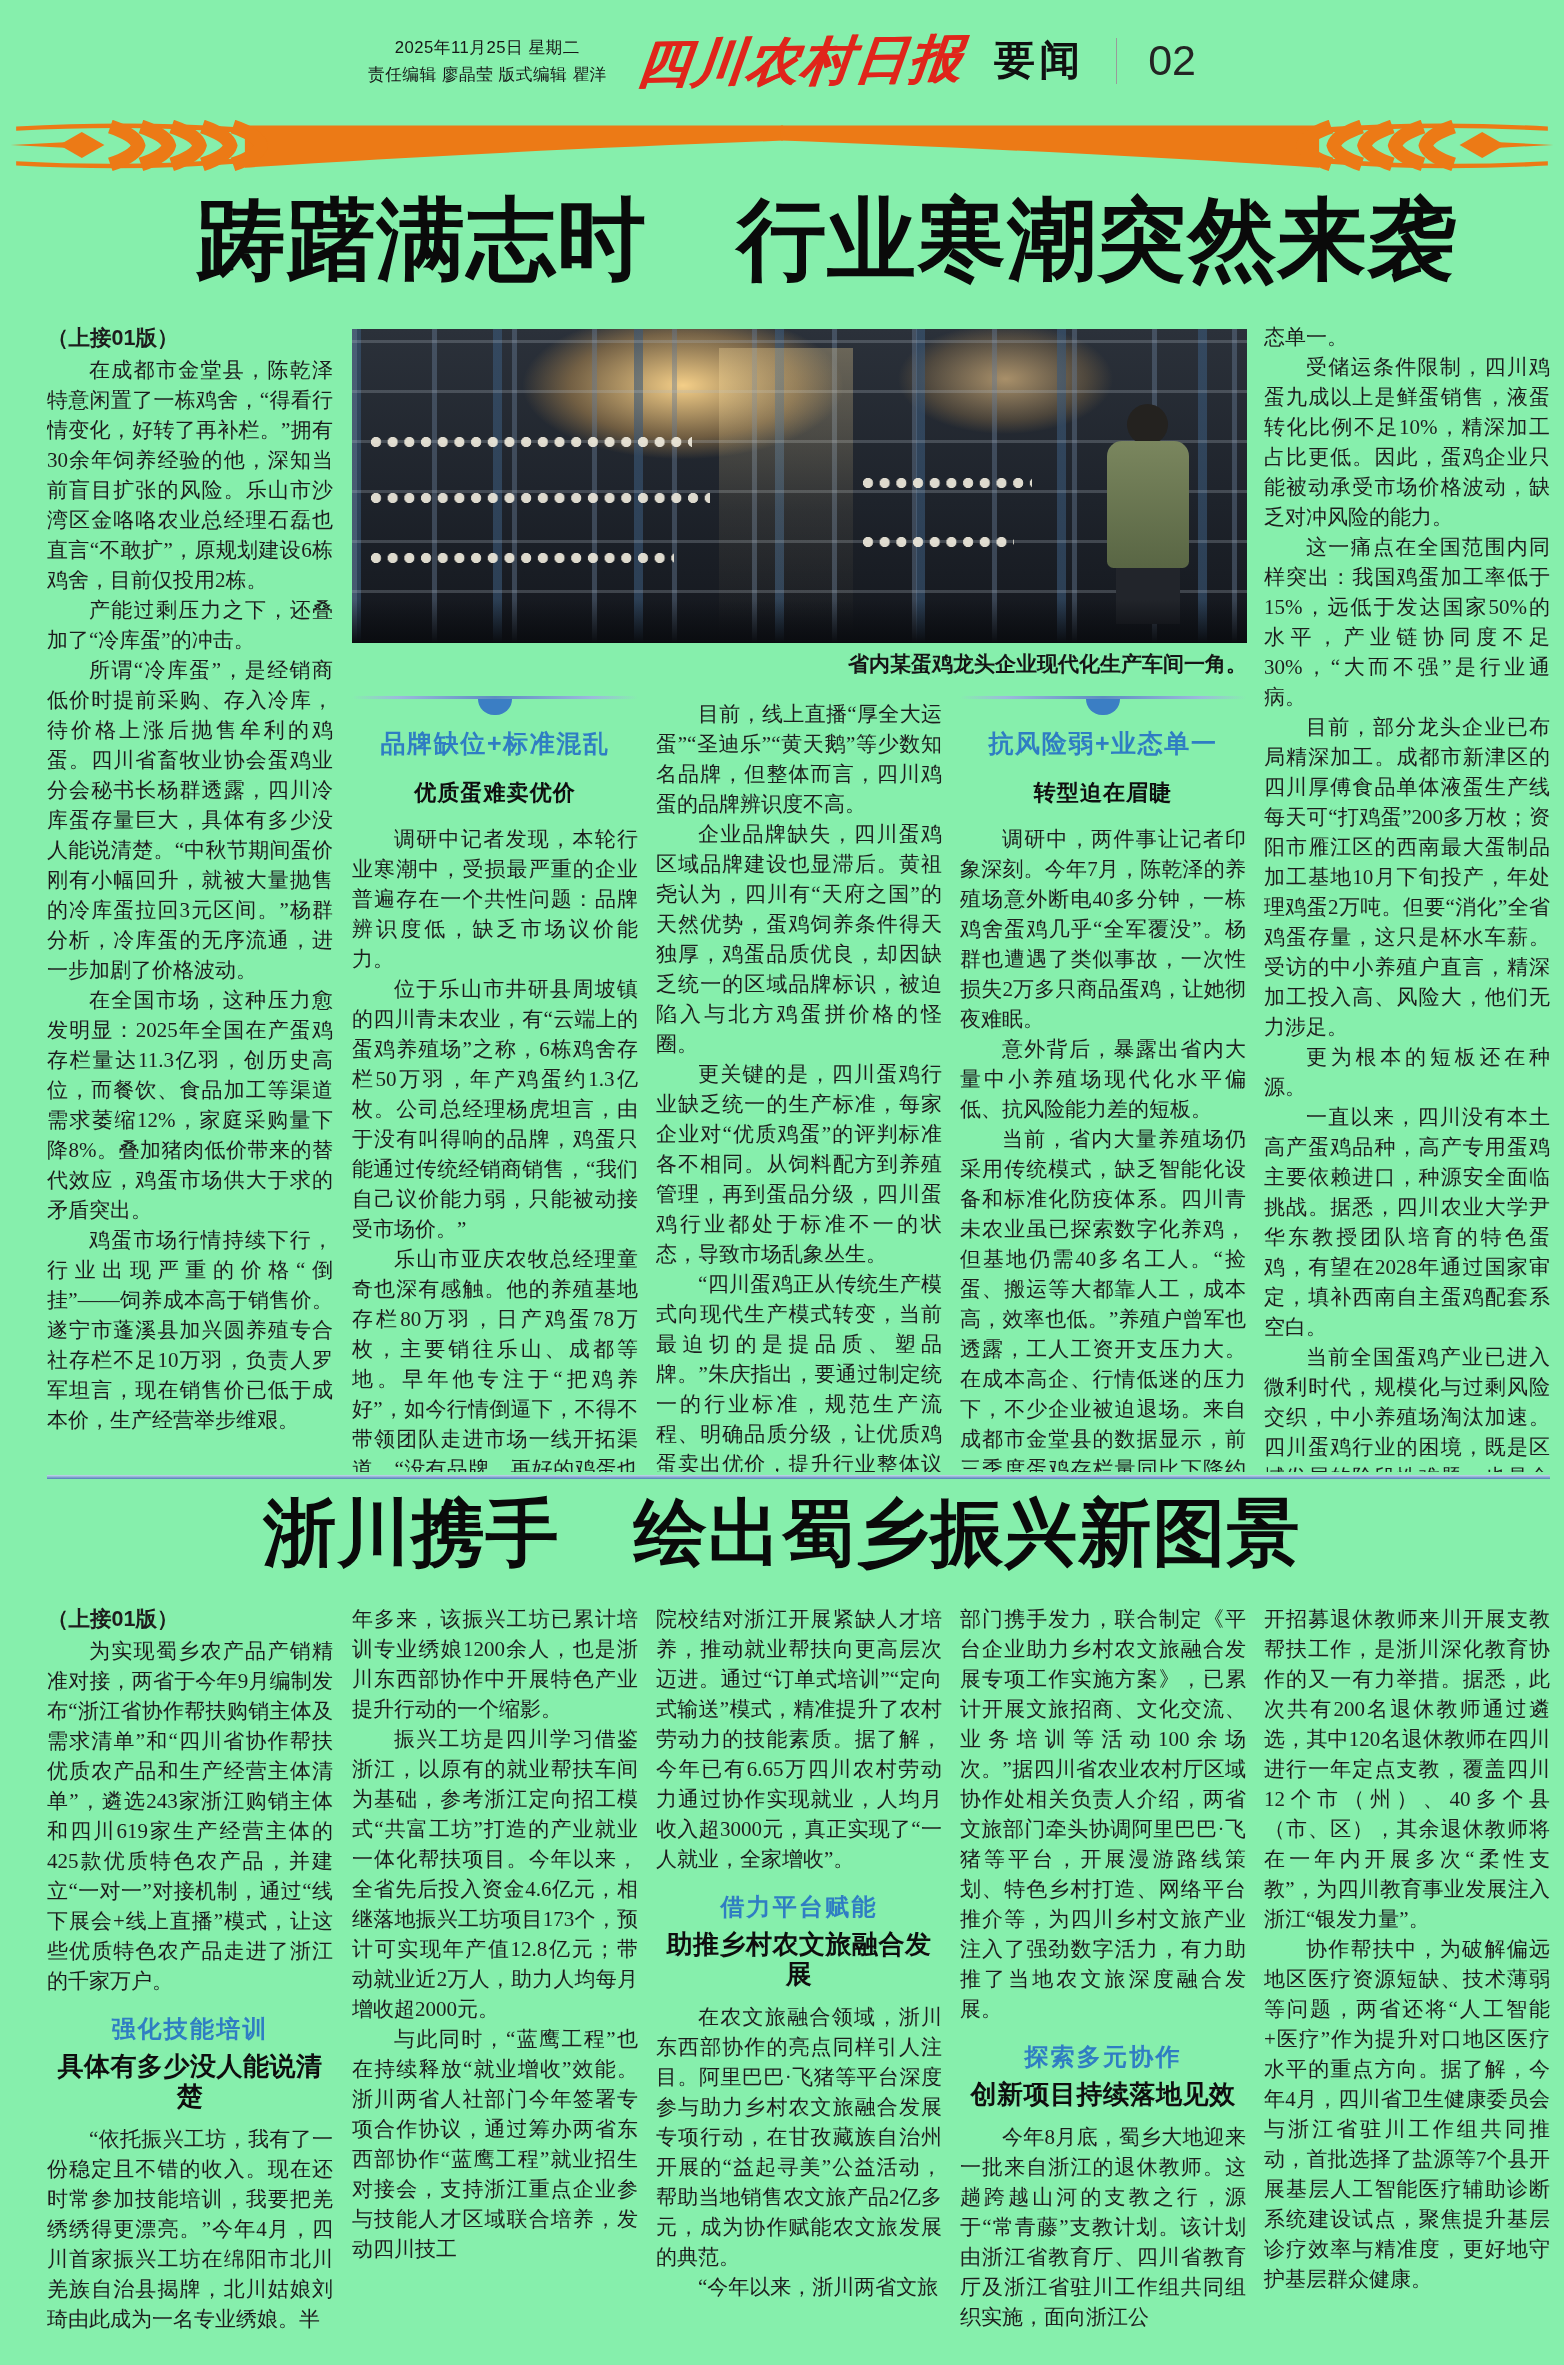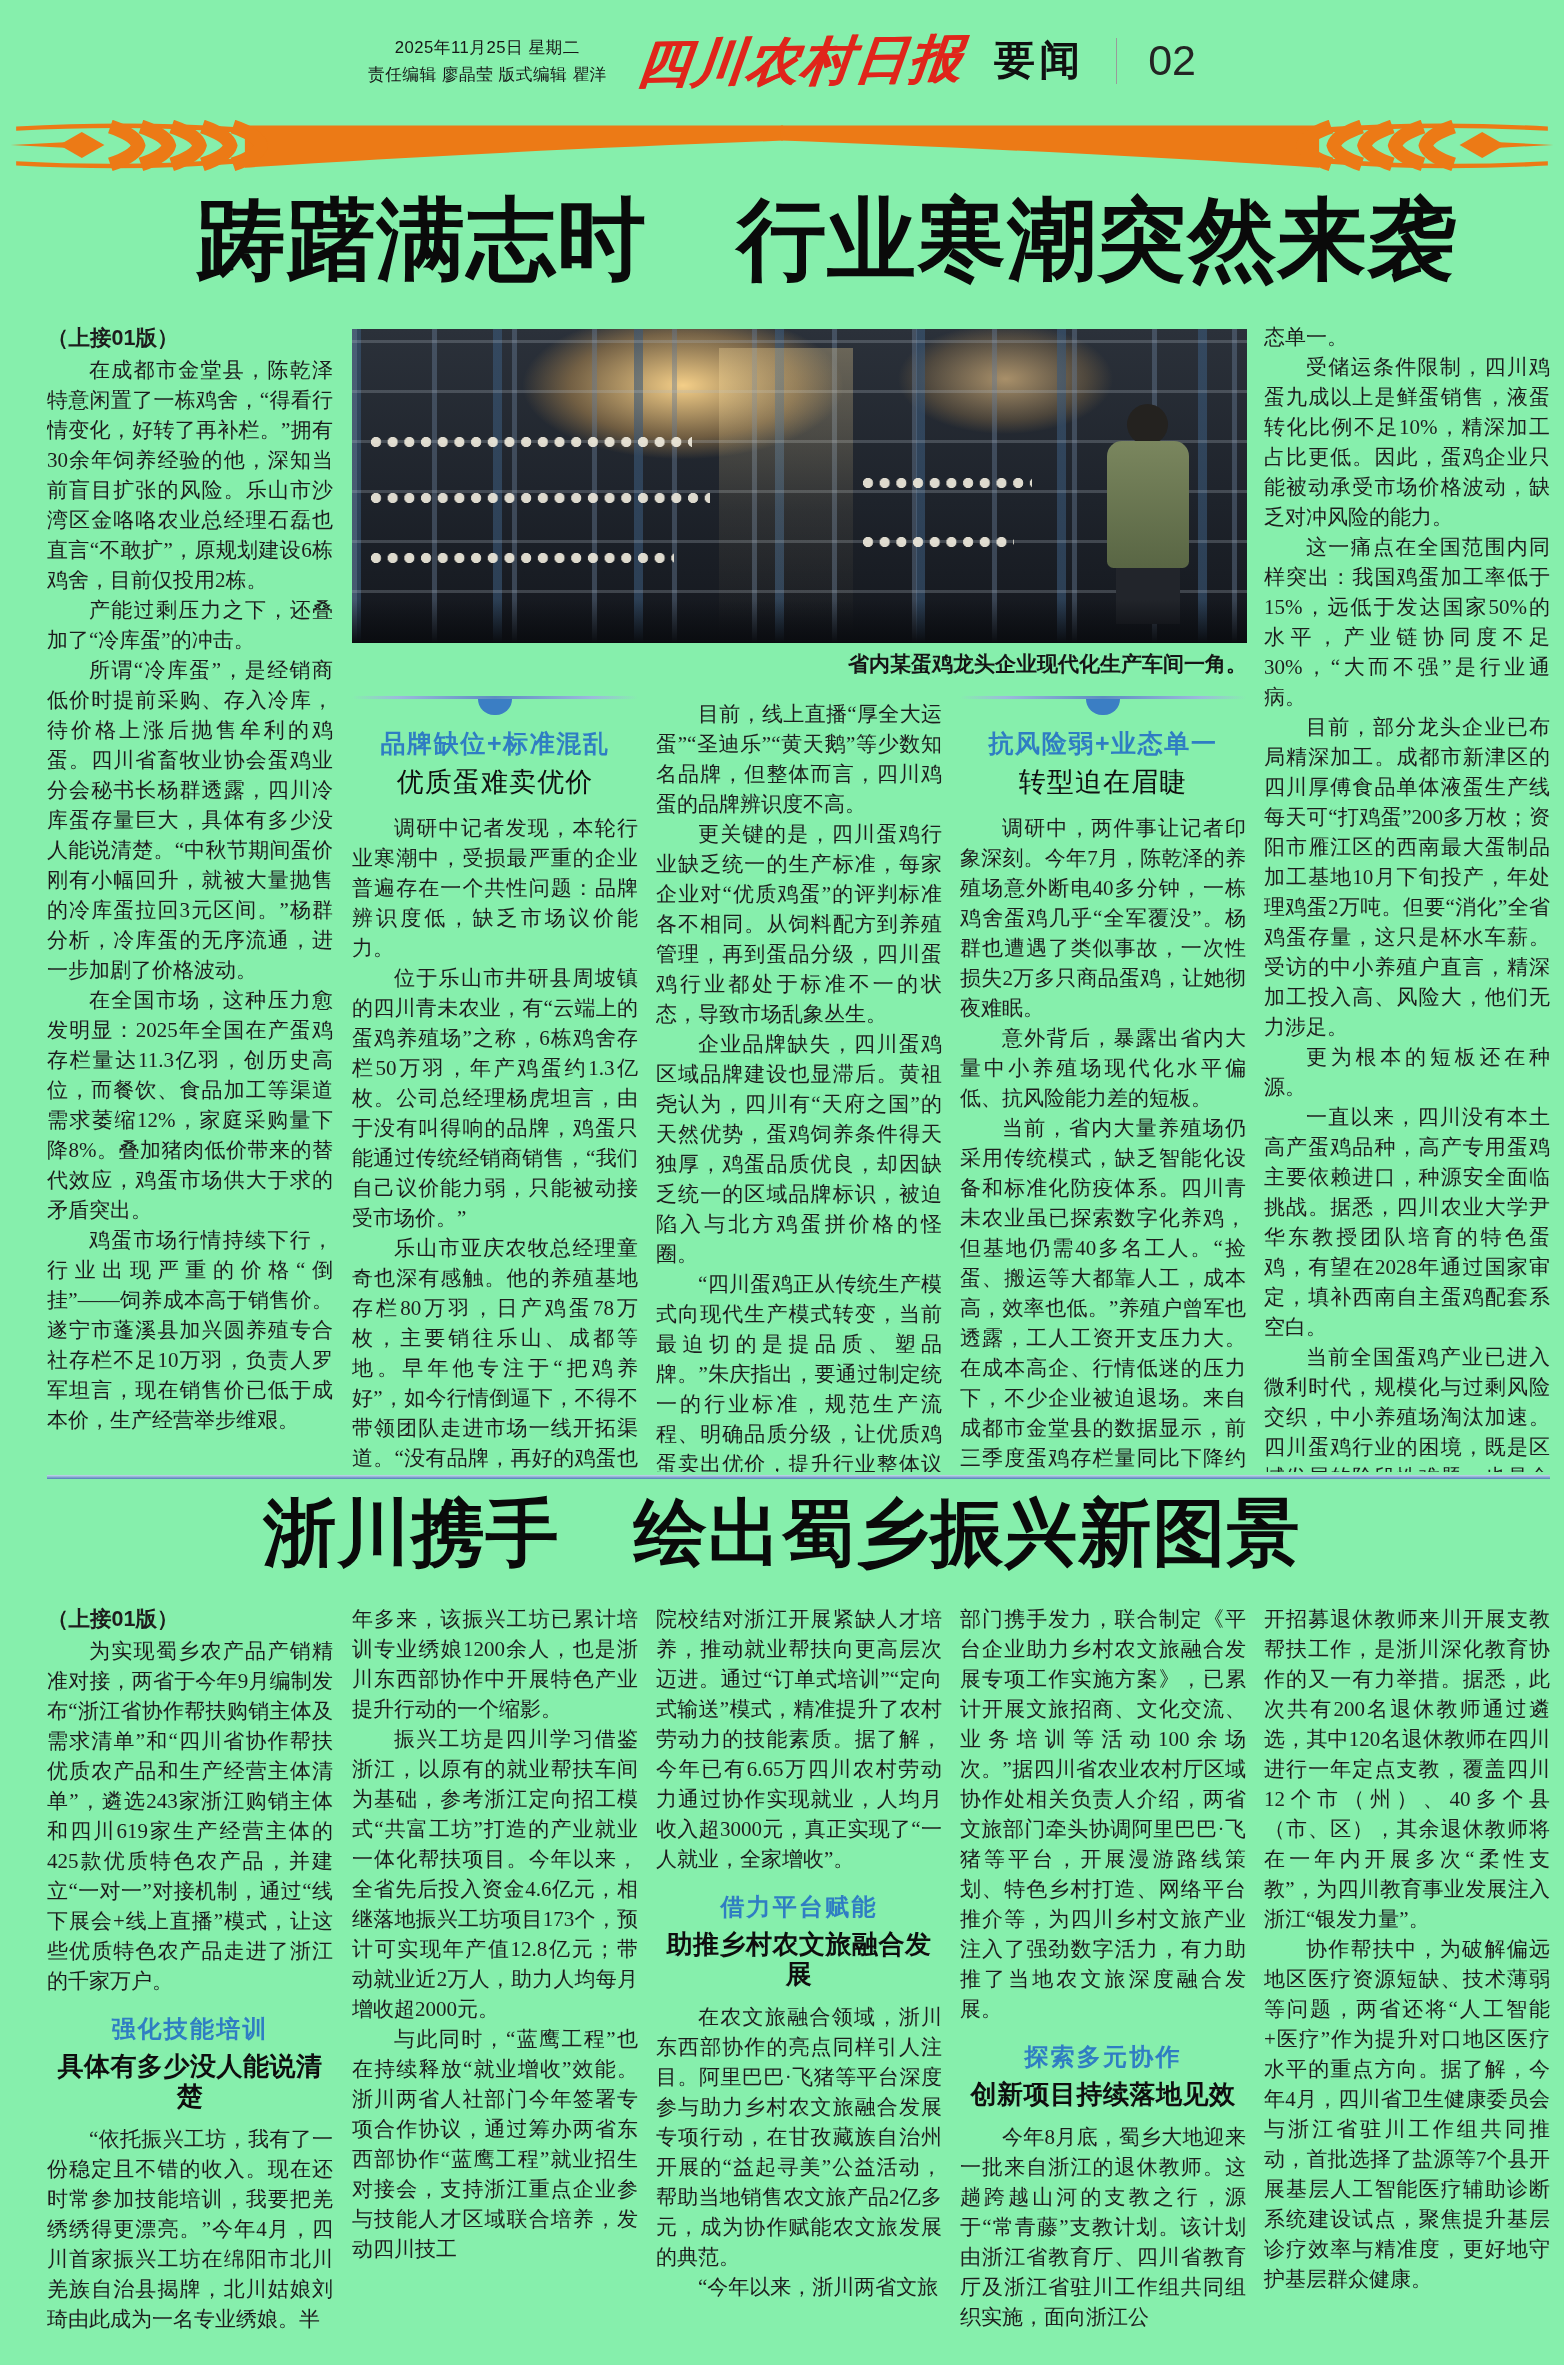--- a/index.html
+++ b/index.html
@@ -46,21 +46,21 @@
   #a2c2{left:352px;top:1604px;height:749px;}
   #a2c3{left:656px;top:1604px;height:749px;}
   #a2c4{left:960px;top:1604px;height:749px;}
   #a2c5{left:1264px;top:1604px;height:749px;}
 
   
   .kicker{text-align:center;font-family:"Liberation Sans","DejaVu Sans",sans-serif;margin-bottom:16px;}
   .kicker-line{height:2.7px;background:linear-gradient(90deg,rgba(130,165,210,0) 0%,#9db9dd 16%,#5d8cc2 50%,#9db9dd 84%,rgba(130,165,210,0) 100%);border-radius:1.6px;}
   .kicker-drop{width:34px;height:16px;border-radius:0 0 18.3px 18.3px;background:#3b7ec4;margin:0 auto;}
   .kicker-blue{margin-top:13px;font-size:25px;font-weight:800;color:#2f7dc3;letter-spacing:1.6px;}
-  .kicker-black{margin-top:9px;font-size:27px;font-weight:400;color:#0e0e0e;letter-spacing:1.1px;}
+  .kicker-black{margin-top:20px;font-size:22px;font-weight:700;color:#0e0e0e;letter-spacing:1.1px;}
 
   .kick2{text-align:center;font-family:"Liberation Sans","DejaVu Sans",sans-serif;margin:18.3px 0 13px;}
   .kick2-blue{font-size:24px;font-weight:800;color:#2f7dc3;letter-spacing:2.2px;}
   .kick2-black{font-size:26px;font-weight:800;color:#0e0e0e;margin-top:6.5px;letter-spacing:0.5px;}
 
   
   .photo{position:absolute;left:352px;top:329px;width:895px;height:314px;overflow:hidden;
          background:linear-gradient(180deg,#2b313a 0%,#1e232b 55%,#14171d 100%);}
   .ph-layer{position:absolute;inset:0;}
   .ph-glow1{position:absolute;left:14%;top:-12%;width:46%;height:60%;
@@ -178,22 +178,22 @@
       <div class="kicker-blue">品牌缺位+标准混乱</div>
       <div class="kicker-black">优质蛋难卖优价</div>
     </div>
     <p>调研中记者发现，本轮行业寒潮中，受损最严重的企业普遍存在一个共性问题：品牌辨识度低，缺乏市场议价能力。</p>
     <p>位于乐山市井研县周坡镇的四川青未农业，有“云端上的蛋鸡养殖场”之称，6栋鸡舍存栏50万羽，年产鸡蛋约1.3亿枚。公司总经理杨虎坦言，由于没有叫得响的品牌，鸡蛋只能通过传统经销商销售，“我们自己议价能力弱，只能被动接受市场价。”</p>
     <p>乐山市亚庆农牧总经理童奇也深有感触。他的养殖基地存栏80万羽，日产鸡蛋78万枚，主要销往乐山、成都等地。早年他专注于“把鸡养好”，如今行情倒逼下，不得不带领团队走进市场一线开拓渠道。“没有品牌，再好的鸡蛋也卖不起价。”童奇的反思，道出众多养殖户的心声。</p>
   </div>
 
   <div class="col" id="a1c3">
     <p>目前，线上直播“厚全大运蛋”“圣迪乐”“黄天鹅”等少数知名品牌，但整体而言，四川鸡蛋的品牌辨识度不高。</p>
+    <p>企业品牌缺失，四川蛋鸡区域品牌建设也显滞后。黄祖尧认为，四川有“天府之国”的天然优势，蛋鸡饲养条件得天独厚，鸡蛋品质优良，却因缺乏统一的区域品牌标识，被迫陷入与北方鸡蛋拼价格的怪圈。</p>
     <p>更关键的是，四川蛋鸡行业缺乏统一的生产标准，每家企业对“优质鸡蛋”的评判标准各不相同。从饲料配方到养殖管理，再到蛋品分级，四川蛋鸡行业都处于标准不一的状态，导致市场乱象丛生。</p>
-    <p>企业品牌缺失，四川蛋鸡区域品牌建设也显滞后。黄祖尧认为，四川有“天府之国”的天然优势，蛋鸡饲养条件得天独厚，鸡蛋品质优良，却因缺乏统一的区域品牌标识，被迫陷入与北方鸡蛋拼价格的怪圈。</p>
     <p>“四川蛋鸡正从传统生产模式向现代生产模式转变，当前最迫切的是提品质、塑品牌。”朱庆指出，要通过制定统一的行业标准，规范生产流程、明确品质分级，让优质鸡蛋卖出优价，提升行业整体议价能力。</p>
   </div>
 
   <div class="col" id="a1c4">
     <div class="kicker">
       <div class="kicker-line"></div>
       <div class="kicker-drop"></div>
       <div class="kicker-blue">抗风险弱+业态单一</div>
       <div class="kicker-black">转型迫在眉睫</div>
     </div>

